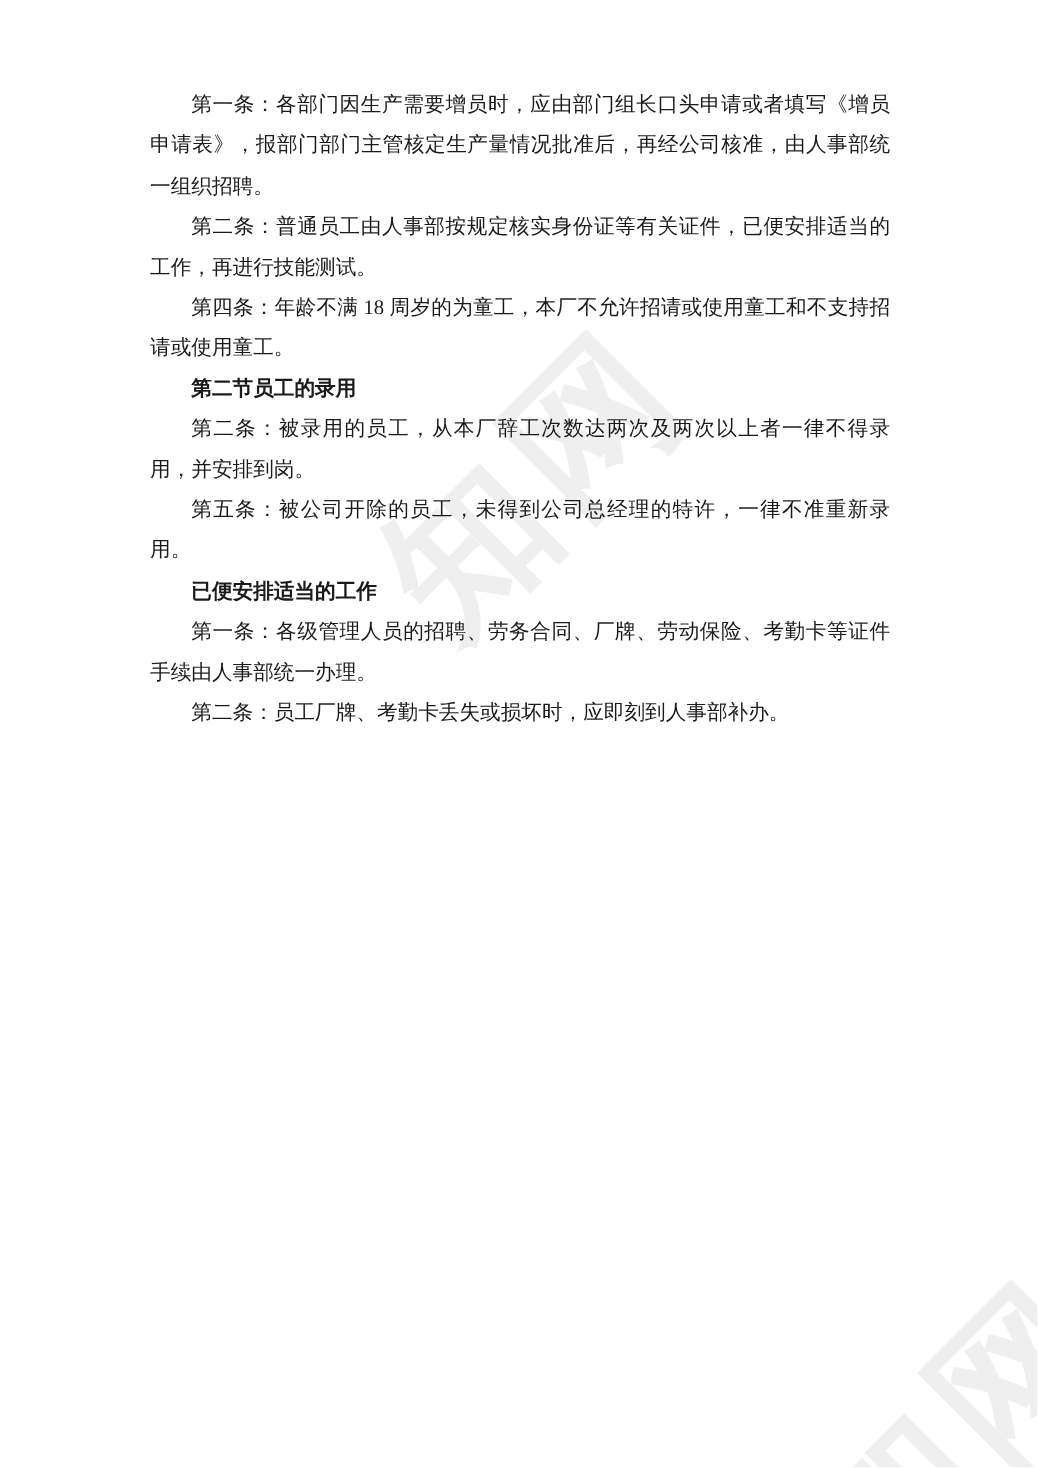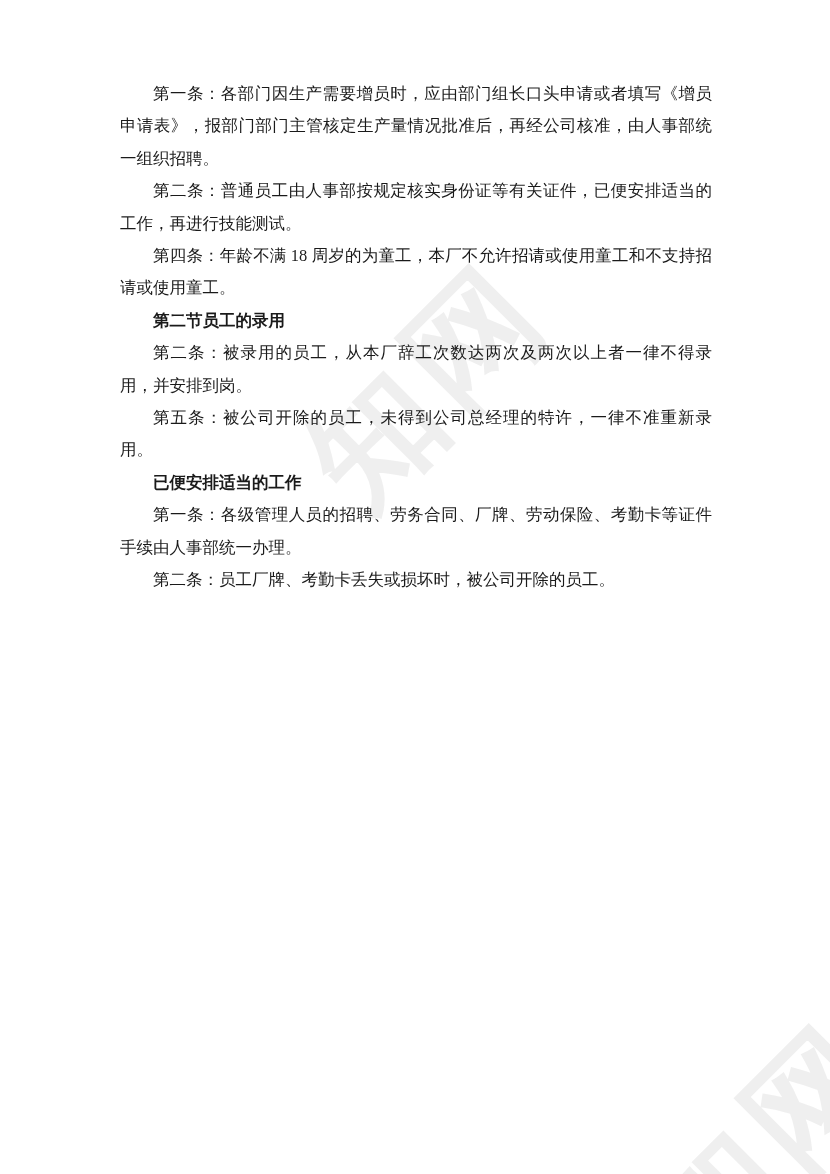--- a/index.html
+++ b/index.html
@@ -12,21 +12,21 @@
     position: relative;
     width: 830px;
     height: 1174px;
     background: #ffffff;
     overflow: hidden;
     margin: 0 auto;
   }
   .content {
     position: absolute;
     left: 120px;
-    top: 78px;
+    top: 68px;
     width: 592px;
     color: #1a1a1a;
     font-size: 16.5px;
     line-height: 32.4px;
     text-align: justify;
     z-index: 2;
   }
   .para, .heading {
     margin: 0;
     text-indent: 2em;
@@ -68,15 +68,15 @@
   <div class="watermark wm-bottom-right">知网</div>
   <div class="content" id="doc-body">
       <p class="para">第一条：各部门因生产需要增员时，应由部门组长口头申请或者填写《增员申请表》，报部门部门主管核定生产量情况批准后，再经公司核准，由人事部统一组织招聘。</p>
       <p class="para">第二条：普通员工由人事部按规定核实身份证等有关证件，已便安排适当的工作，再进行技能测试。</p>
       <p class="para">第四条：年龄不满 18 周岁的为童工，本厂不允许招请或使用童工和不支持招请或使用童工。</p>
       <p class="heading">第二节员工的录用</p>
       <p class="para">第二条：被录用的员工，从本厂辞工次数达两次及两次以上者一律不得录用，并安排到岗。</p>
       <p class="para">第五条：被公司开除的员工，未得到公司总经理的特许，一律不准重新录用。</p>
       <p class="heading">已便安排适当的工作</p>
       <p class="para">第一条：各级管理人员的招聘、劳务合同、厂牌、劳动保险、考勤卡等证件手续由人事部统一办理。</p>
-      <p class="para">第二条：员工厂牌、考勤卡丢失或损坏时，被公司开除的员工。</p>
+      <p class="para">第二条：员工厂牌、考勤卡丢失或损坏时，应即刻到人事部补办。</p>
     </div>
 </div>
 
 </body></html>

